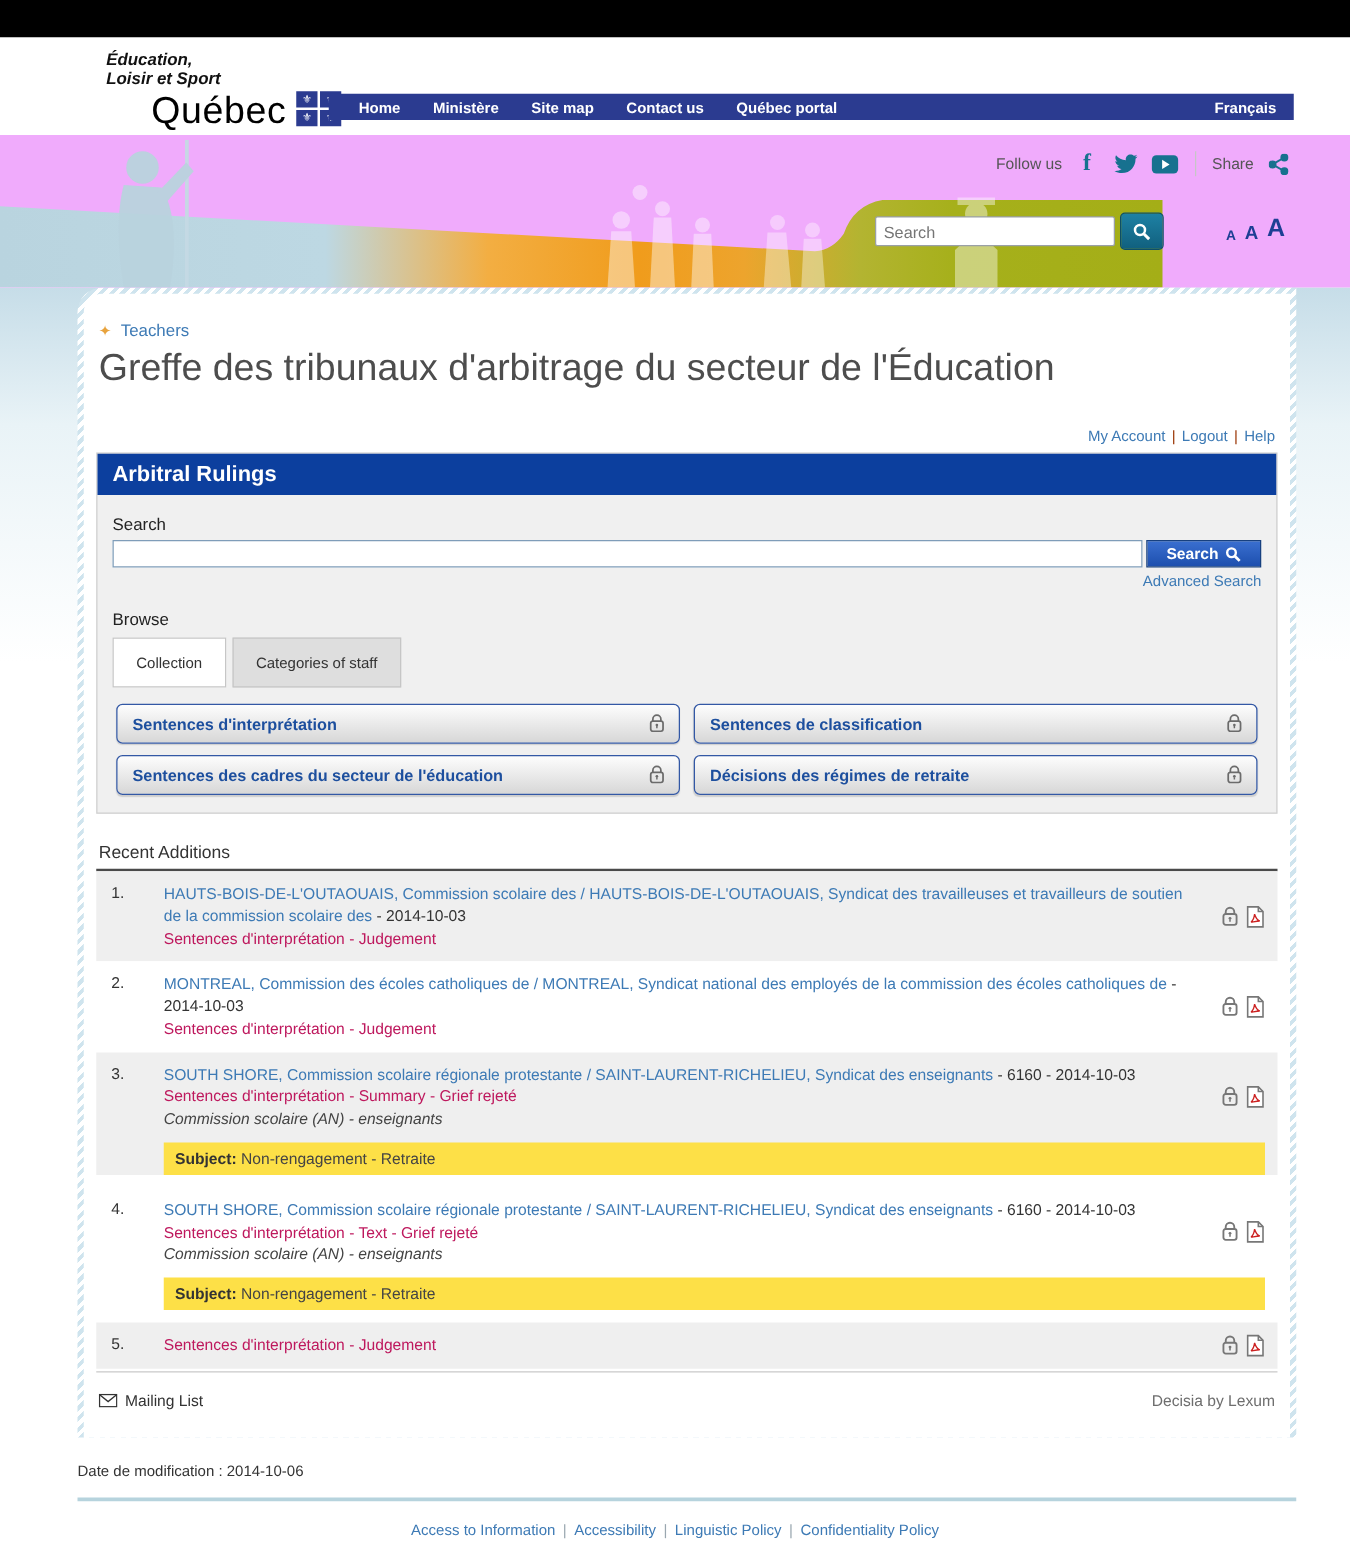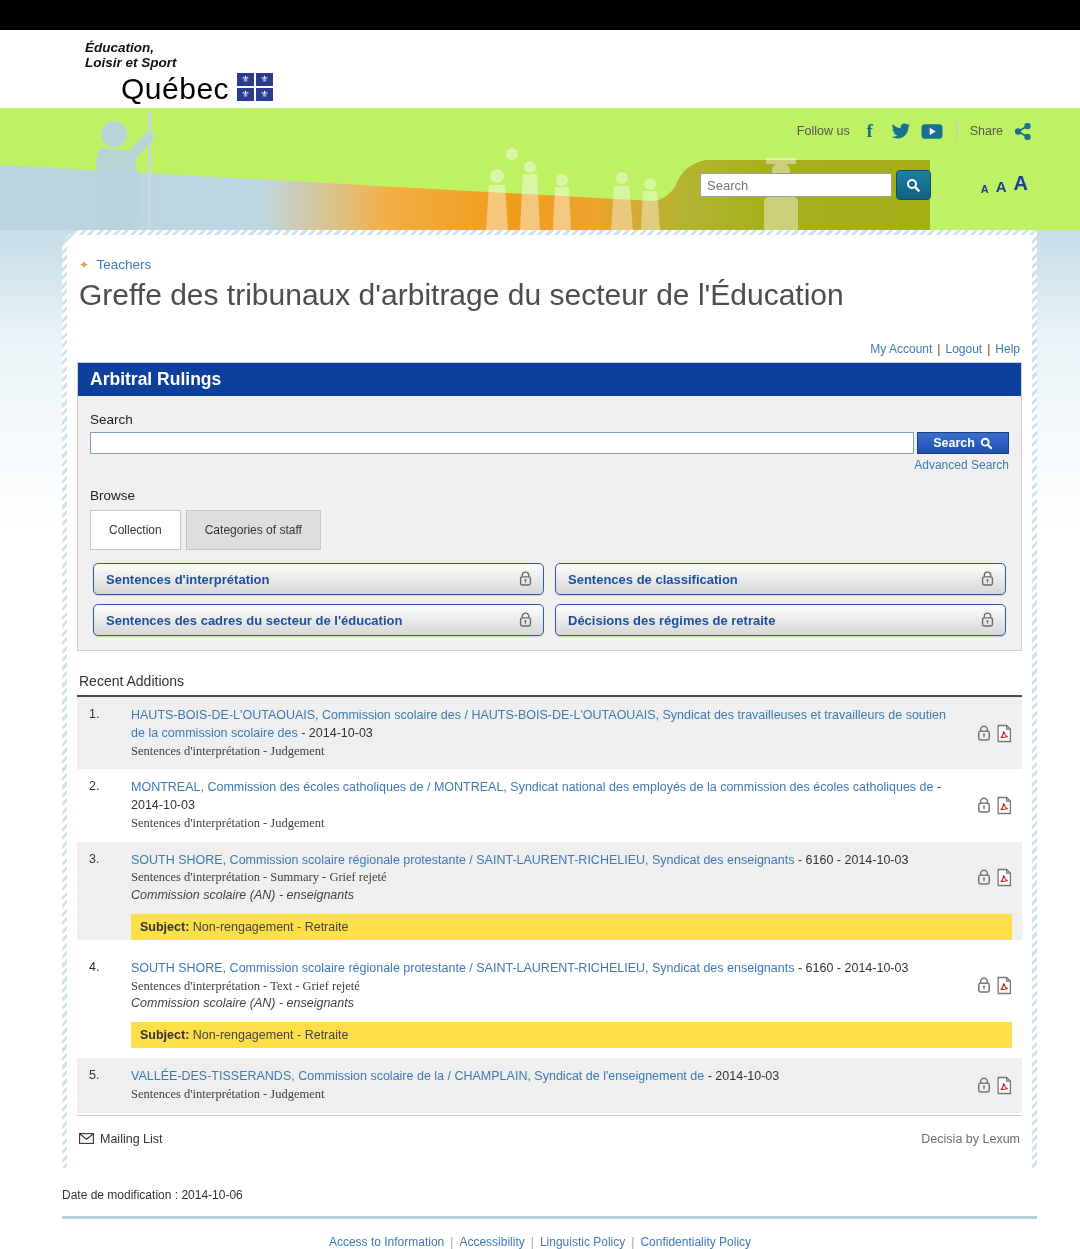--- a/index.html
+++ b/index.html
@@ -16,21 +16,21 @@
   .wordmark{font-size:30px;color:#000;letter-spacing:.5px;}
   .flag-grid{display:grid;grid-template-columns:17px 17px;grid-auto-rows:13px;gap:2px;margin:0 0 4px 8px;}
   .flag-cell{background:#2b3b90;color:#fff;font-size:9px;line-height:13px;text-align:center;}
 
   .mainnav{position:absolute;left:263px;right:45px;top:45px;height:21px;background:#2b3b90;display:flex;align-items:center;font-size:12px;font-weight:bold;color:#fff;}
   .mainnav a{color:#fff;text-decoration:none;padding:0 13px;cursor:pointer;}
   .mainnav a:first-child{padding-left:24px;}
   .nav-lang{margin-left:auto;padding-right:14px;color:#fff;cursor:pointer;}
 
   
-  .banner{height:122px;position:relative;background:#bef264;}
+  .banner{height:122px;position:relative;background:#f0abfc;}
   .banner svg.band{position:absolute;left:0;top:0;}
   .social-row{position:absolute;top:12px;right:46px;display:flex;align-items:center;gap:9px;font-size:12.5px;color:#555;}
   .social-icon{width:22px;height:22px;display:inline-flex;align-items:center;justify-content:center;cursor:pointer;}
   .fb-glyph{color:#17718f;font-weight:bold;font-size:19px;font-family:"Liberation Serif",serif;}
   .social-sep{width:1px;height:20px;background:#c6c6c6;margin:0 4px;}
   .banner-search{position:absolute;left:700px;top:62px;display:flex;align-items:center;}
   .banner-search input{width:178px;height:22px;border:1px solid #9aa0a6;border-radius:2px;padding:0 6px;font-size:13px;color:#333;}
   .banner-search-btn{width:33px;height:28px;margin-left:4px;border:1px solid #0d4f68;border-radius:4px;background:linear-gradient(#1e81a4,#11607e);display:flex;align-items:center;justify-content:center;cursor:pointer;}
   .textsize{position:absolute;right:52px;top:64px;display:flex;align-items:flex-end;gap:7px;color:#1d3f94;font-weight:bold;}
   .textsize span{cursor:pointer;}
@@ -71,21 +71,21 @@
   
   .recent-head{font-size:14px;color:#333;margin:22px 0 6px 2px;}
   .recent-rule{border-top:2px solid #4a4a4a;}
   .item{display:block;}
   .item.odd{background:#efefef;}
   .item.even{background:#ffffff;}
   .item-row{display:flex;}
   .item-num{width:54px;box-sizing:border-box;padding:10px 0 0 12px;font-size:12.5px;color:#333;}
   .item-main{flex:1;padding:10px 8px 9px 0;font-size:12.5px;line-height:1.42;color:#444;}
   .item-date{color:#333;}
-  .item-meta{color:#404040;font-family:Liberation Serif, serif;}
+  .item-meta{color:#be185d;}
   .item-detail{font-style:italic;color:#444;}
   .item-icons{width:58px;display:flex;align-items:center;justify-content:flex-end;gap:4px;padding-right:10px;}
   .item-icons .ic{cursor:pointer;display:inline-flex;}
   .subject-strip{margin:0 10px 10px 54px;background:#fde047;padding:6px 9px;font-size:12.5px;color:#444;}
   .subject-strip b{color:#333;}
 
   .list-bottom-rule{border-top:1px solid #c9c9c9;margin-top:2px;}
   .mailing-row{display:flex;align-items:flex-end;margin:16px 2px 4px 2px;font-size:12.5px;}
   .mailing-left{display:flex;align-items:center;gap:6px;color:#333;cursor:pointer;}
   .powered{margin-left:auto;color:#6e6e6e;}
@@ -111,20 +111,28 @@
       <div class="mline">Loisir et Sport</div>
       <div class="wordmark-row">
         <span class="wordmark">Québec</span>
         <span class="flag-grid">
           <span class="flag-cell">⚜</span>
           <span class="flag-cell">⚜</span>
           <span class="flag-cell">⚜</span>
           <span class="flag-cell">⚜</span>
         </span>
       </div>
+    </div>
+    <div class="mainnav">
+      <a>Home</a>
+      <a>Ministère</a>
+      <a>Site map</a>
+      <a>Contact us</a>
+      <a>Québec portal</a>
+      <span class="nav-lang">Français</span>
     </div>
   </div>
 
   <div class="banner">
     <svg class="band" width="1080" height="122" viewBox="0 0 1080 122">
       <defs>
         <linearGradient id="bandg" x1="0" y1="0" x2="1" y2="0">
           <stop offset="0" stop-color="#b9d4df"></stop>
           <stop offset="0.28" stop-color="#bdd8e3"></stop>
           <stop offset="0.42" stop-color="#f3ae42"></stop>
@@ -403,21 +411,20 @@
                 </span>
             </div>
           </div>
           <div class="subject-strip"><b>Subject:</b><span> Non-rengagement - Retraite</span></div>
         </div>
 
         <div class="item odd">
           <div class="item-row">
             <div class="item-num">5.</div>
             <div class="item-main">
-              <span><a class="lnk">VALLÉE-DES-TISSERANDS, Commission scolaire de la / CHAMPLAIN, Syndicat de l'enseignement de</a><span class="item-date"> - 2014-10-03</span></span>
               <div class="item-meta">Sentences d'interprétation - Judgement</div>
             </div>
             <div class="item-icons">
               <span class="ic">
                   <svg width="16" height="19" viewBox="0 0 14 16">
                     <path d="M4 6 V4.6 a3 3 0 0 1 6 0 V6" fill="none" stroke="#777" stroke-width="1.3"></path>
                     <rect x="2.4" y="6" width="9.2" height="7.6" rx="1.6" fill="none" stroke="#777" stroke-width="1.3"></rect>
                     <circle cx="7" cy="9" r="1" fill="#777"></circle>
                     <line x1="7" y1="9.6" x2="7" y2="11.4" stroke="#777" stroke-width="1.1"></line>
                   </svg>

